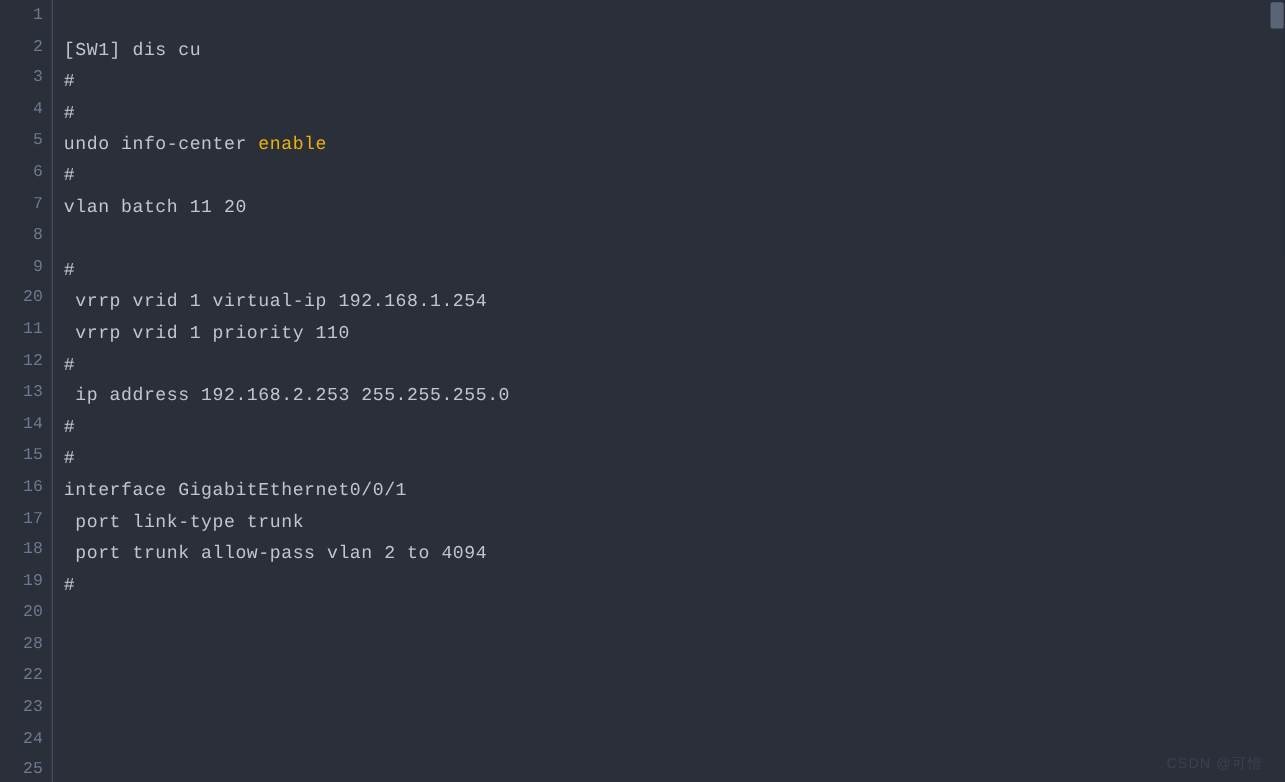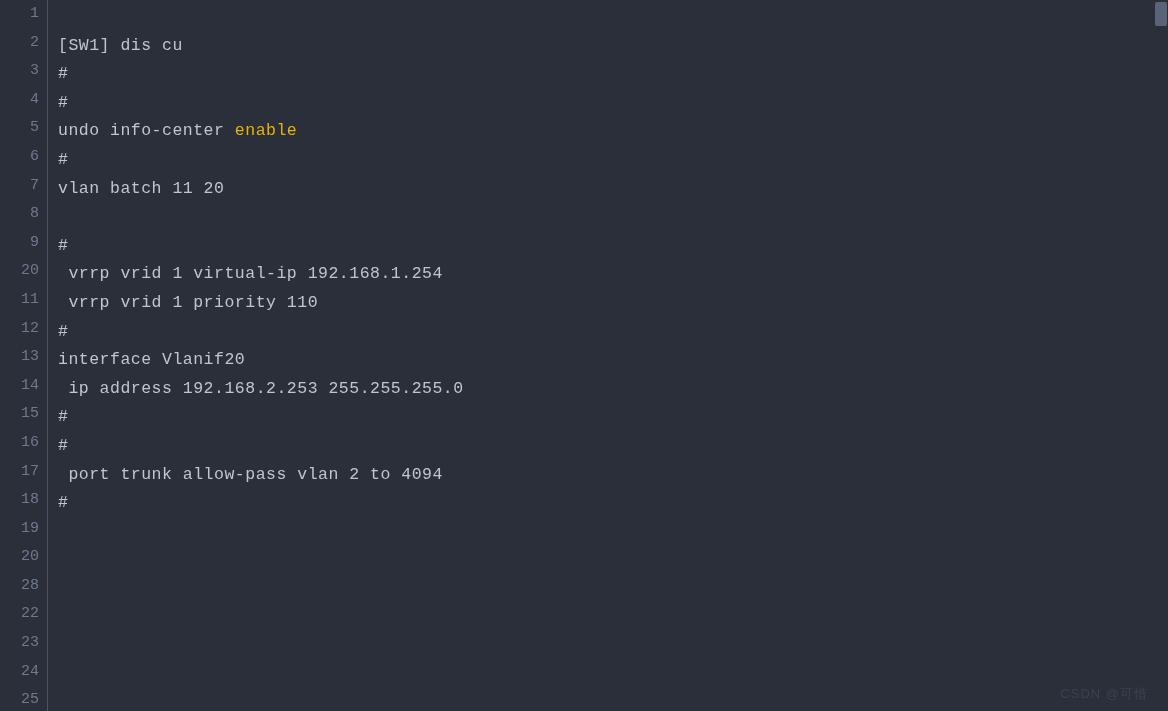--- a/index.html
+++ b/index.html
@@ -128,24 +128,25 @@
       <div class="code-line"><span>#</span></div>
       <div class="code-line"><span>#</span></div>
       <div class="code-line"><span>undo info-center </span><span class="keyword-enable">enable</span></div>
       <div class="code-line"><span>#</span></div>
       <div class="code-line"><span>vlan batch 11 20</span></div>
       <div class="code-line"><span></span></div>
       <div class="code-line"><span>#</span></div>
       <div class="code-line"><span> vrrp vrid 1 virtual-ip 192.168.1.254</span></div>
       <div class="code-line"><span> vrrp vrid 1 priority 110</span></div>
       <div class="code-line"><span>#</span></div>
-      <div class="code-line"><span>interface Vlanif20</span></div>
       <div class="code-line"><span> ip address 192.168.2.253 255.255.255.0</span></div>
       <div class="code-line"><span>#</span></div>
       <div class="code-line"><span>#</span></div>
+      <div class="code-line"><span>interface GigabitEthernet0/0/1</span></div>
+      <div class="code-line"><span> port link-type trunk</span></div>
       <div class="code-line"><span> port trunk allow-pass vlan 2 to 4094</span></div>
       <div class="code-line"><span>#</span></div>
     </div>
 </div>
 
 <div class="scrollbar-track">
   <div class="scrollbar-thumb"></div>
 </div>
 
 <div class="watermark2"></div>

